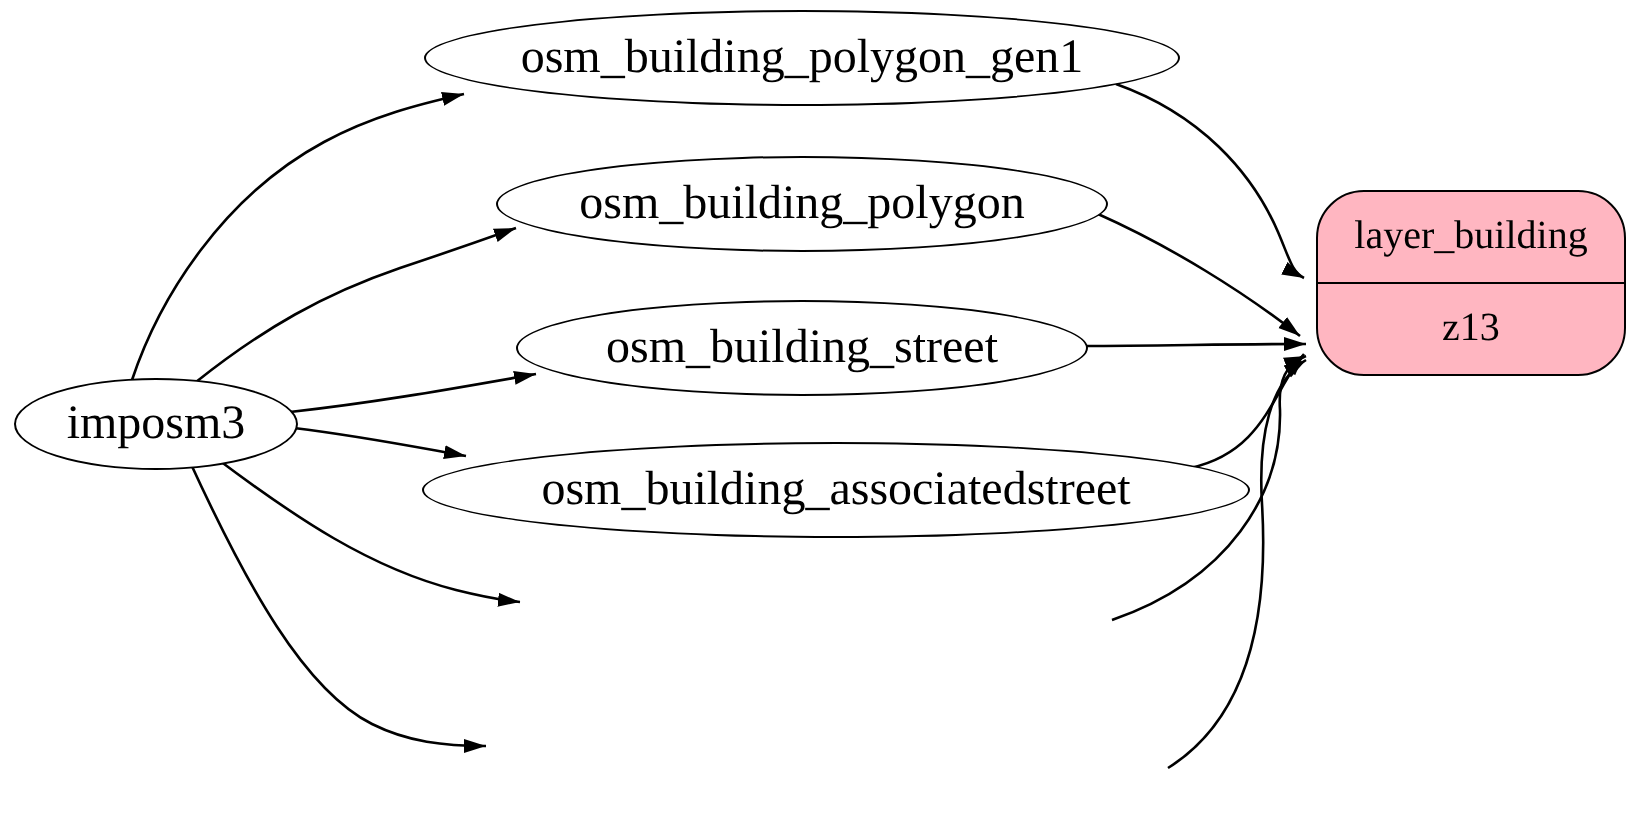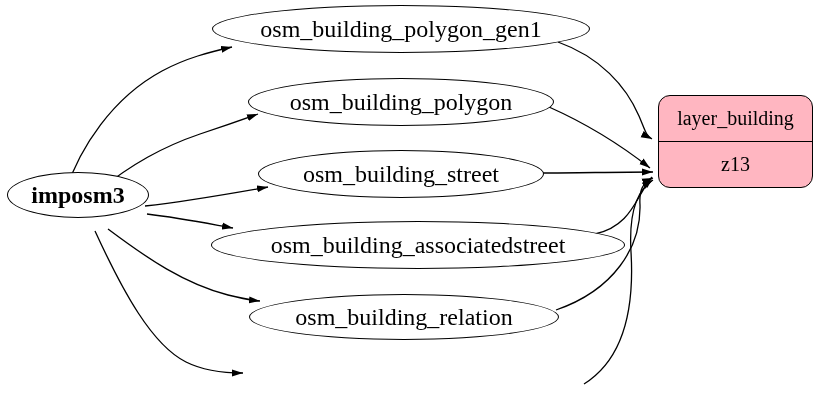--- a/index.html
+++ b/index.html
@@ -32,21 +32,21 @@
     justify-content: center;
     font-size: 24px;
     white-space: nowrap;
   }
   .record {
     position: absolute;
     left: 658px; top: 95px;
     width: 155px; height: 93px;
     background: #ffb6c1;
     border: 1.4px solid #000000;
-    border-radius: 12px;
+    border-radius: 24px;
     box-sizing: border-box;
     display: flex;
     flex-direction: column;
     overflow: hidden;
     font-size: 20px;
   }
   .record-row {
     flex: 1;
     display: flex;
     align-items: center;
@@ -75,43 +75,40 @@
     <path class="edge" d="M108,229 C148,259 185,284 228,295 C240,298 250,300 260,301" marker-end="url(#arrow)"></path>
     <path class="edge" d="M95,231 C123,292 152,345 186,362 C204,371 222,373 243,373" marker-end="url(#arrow)"></path>
     <path class="edge" d="M558,42 C600,57 626,86 639,116 C645,130 646,136 652,139" marker-end="url(#arrow)"></path>
     <path class="edge" d="M549,107 C585,123 622,146 650,168" marker-end="url(#arrow)"></path>
     <path class="edge" d="M542,173 C578,173 614,172 653,172" marker-end="url(#arrow)"></path>
     <path class="edge" d="M595,234 C632,226 636,196 652,177" marker-end="url(#arrow)"></path>
     <path class="edge" d="M556,310 C614,290 641,247 640,205 C639,190 643,182 653,178" marker-end="url(#arrow)"></path>
     <path class="edge" d="M584,384 C627,357 634,302 631,252 C629,218 635,191 653,180" marker-end="url(#arrow)"></path>
   </svg>
 
-  <div class="node" style="left:7px; top:172px; width:140px; height:44px;font-weight:bold;">
+  <div class="node" style="left:7px; top:189px; width:140px; height:44px;">
     <span>imposm3</span>
   </div>
 
   <div class="node" style="left:212px; top:5px; width:376px; height:46px;">
     <span>osm_building_polygon_gen1</span>
   </div>
 
   <div class="node" style="left:248px; top:78px; width:304px; height:46px;justify-content:center;">
     <span>osm_building_polygon</span>
   </div>
 
   <div class="node" style="left:258px; top:150px; width:284px; height:46px;">
     <span>osm_building_street</span>
   </div>
 
   <div class="node" style="left:211px; top:221px; width:412px; height:46px;text-align:center;">
     <span>osm_building_associatedstreet</span>
   </div>
 
-  <div class="node" style="left:249px; top:294px; width:308px; height:44px;">
-    <span>osm_building_relation</span>
-  </div>
 
 
   <div class="record">
     <div class="record-row">
       <span>layer_building</span>
     </div>
     <div class="record-row">
       <span>z13</span>
     </div>
   </div>

